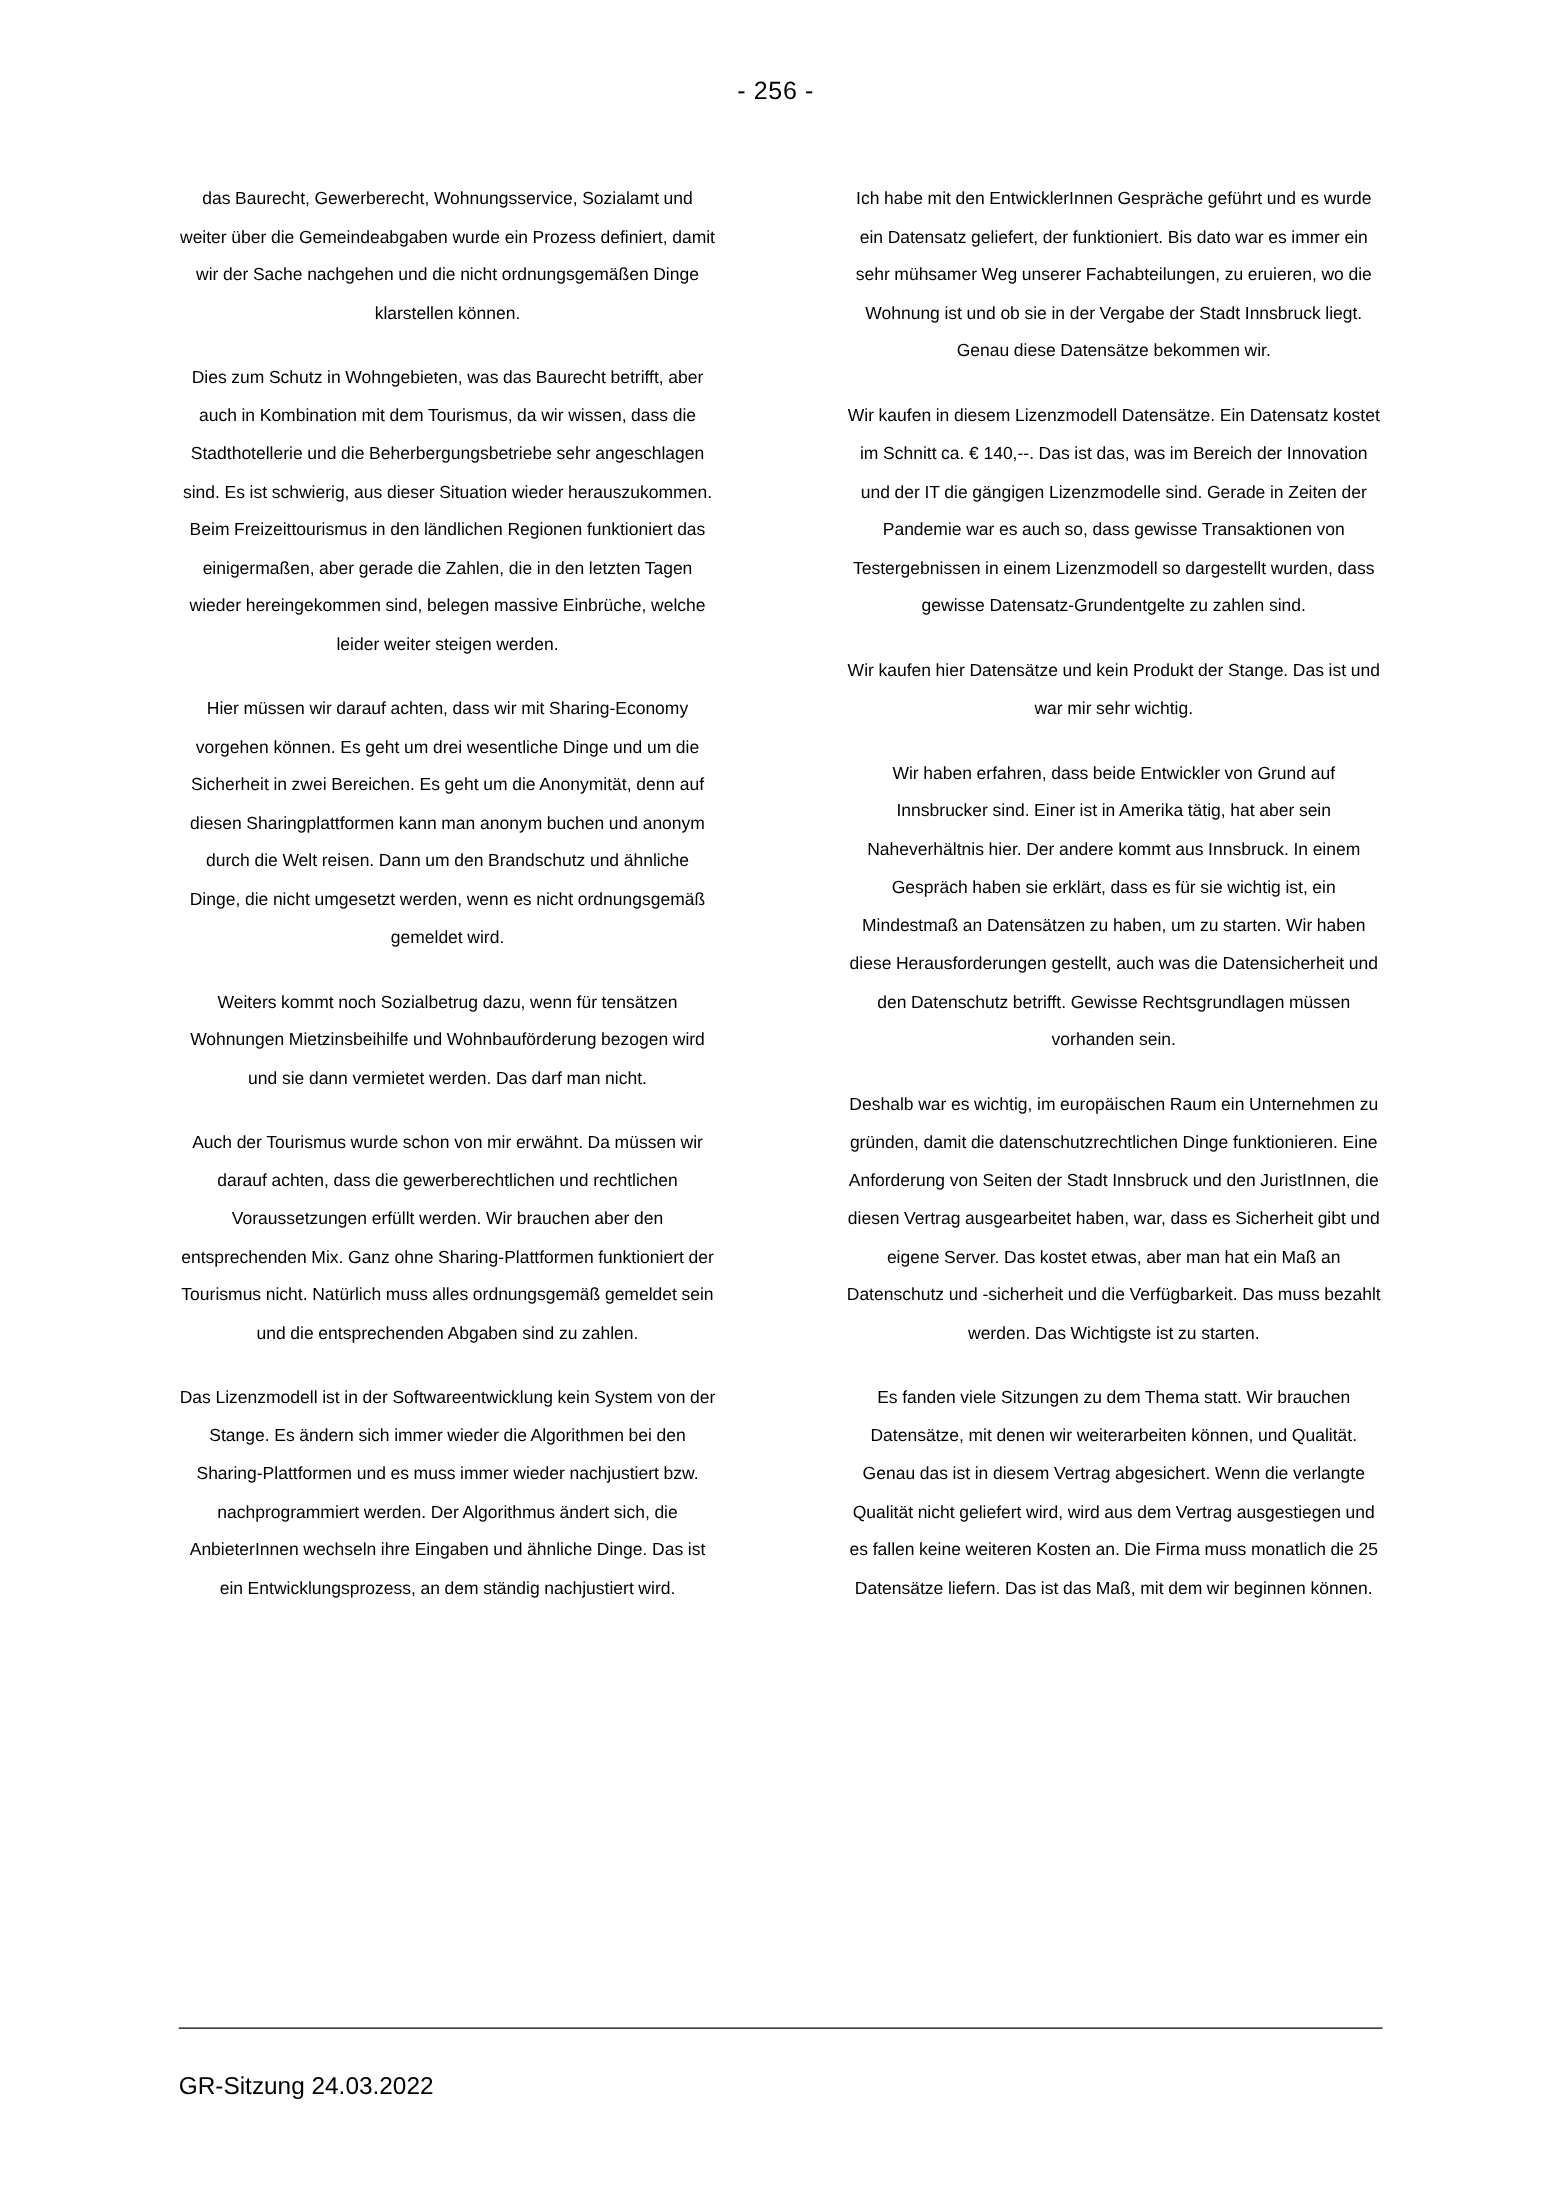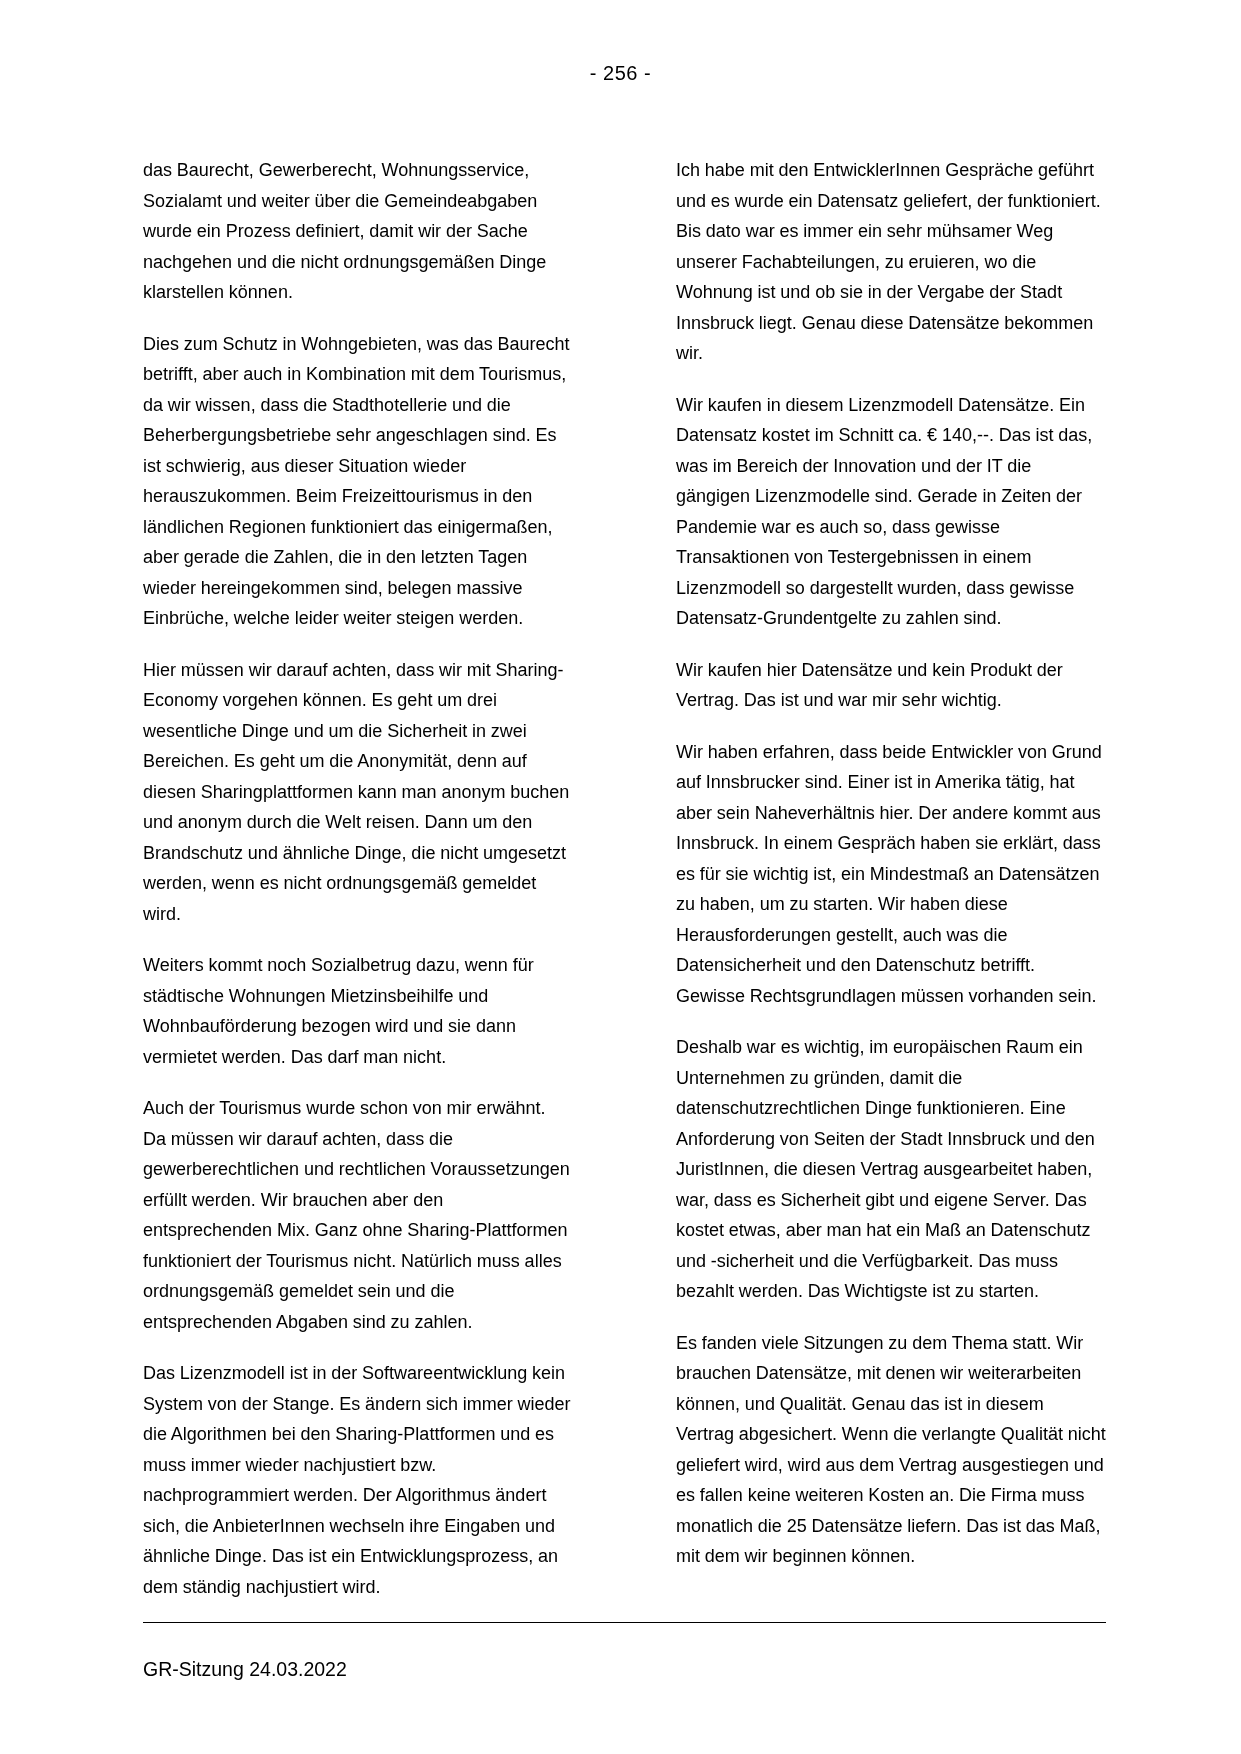--- a/index.html
+++ b/index.html
@@ -37,24 +37,24 @@
     left: 143px;
     width: 963px;
     display: flex;
     flex-direction: row;
     justify-content: space-between;
   }
   .column {
     width: 430px;
   }
   .column p {
-    margin: 12px 0 21px 0;
-    font-size: 18px;
+    margin: 0 0 21px 0;
+    font-size: 14px;
     line-height: 30.5px;
-    text-align: left;
+    text-align: center;
     word-spacing: -0.2px;
     hyphens: none;
   }
   .column p:last-child {
     margin-bottom: 0;
   }
   .footer-rule {
     position: absolute;
     left: 143px;
     top: 1622px;
@@ -77,29 +77,29 @@
 <div class="page">
 
   <div class="page-number">- 256 -</div>
 
   <div class="columns">
 
     <div class="column">
       <p>das Baurecht, Gewerberecht, Wohnungs­service, Sozialamt und weiter über die Ge­meindeabgaben wurde ein Prozess defi­niert, damit wir der Sache nachgehen und die nicht ordnungsgemäßen Dinge klarstel­len können.</p>
       <p>Dies zum Schutz in Wohngebieten, was das Baurecht betrifft, aber auch in Kombination mit dem Tourismus, da wir wissen, dass die Stadthotellerie und die Beherbergungsbe­triebe sehr angeschlagen sind. Es ist schwierig, aus dieser Situation wieder her­auszukommen. Beim Freizeittourismus in den ländlichen Regionen funktioniert das ei­nigermaßen, aber gerade die Zahlen, die in den letzten Tagen wieder hereingekommen sind, belegen massive Einbrüche, welche leider weiter steigen werden.</p>
       <p>Hier müssen wir darauf achten, dass wir mit Sharing-Economy vorgehen können. Es geht um drei wesentliche Dinge und um die Sicherheit in zwei Bereichen. Es geht um die Anonymität, denn auf diesen Sharing­plattformen kann man anonym buchen und anonym durch die Welt reisen. Dann um den Brandschutz und ähnliche Dinge, die nicht umgesetzt werden, wenn es nicht ord­nungsgemäß gemeldet wird.</p>
-      <p>Weiters kommt noch Sozialbetrug dazu, wenn für städtische Wohnungen Mietzins­beihilfe und Wohnbauförderung bezogen wird und sie dann vermietet werden. Das darf man nicht.</p>
+      <p>Weiters kommt noch Sozialbetrug dazu, wenn für tensätzen Wohnungen Mietzins­beihilfe und Wohnbauförderung bezogen wird und sie dann vermietet werden. Das darf man nicht.</p>
       <p>Auch der Tourismus wurde schon von mir erwähnt. Da müssen wir darauf achten, dass die gewerberechtlichen und rechtli­chen Voraussetzungen erfüllt werden. Wir brauchen aber den entsprechenden Mix. Ganz ohne Sharing-Plattformen funktioniert der Tourismus nicht. Natürlich muss alles ordnungsgemäß gemeldet sein und die ent­sprechenden Abgaben sind zu zahlen.</p>
       <p>Das Lizenzmodell ist in der Softwareent­wicklung kein System von der Stange. Es ändern sich immer wieder die Algorithmen bei den Sharing-Plattformen und es muss immer wieder nachjustiert bzw. nachpro­grammiert werden. Der Algorithmus ändert sich, die AnbieterInnen wechseln ihre Ein­gaben und ähnliche Dinge. Das ist ein Ent­wicklungsprozess, an dem ständig nachjus­tiert wird.</p>
     </div>
 
     <div class="column">
       <p>Ich habe mit den EntwicklerInnen Gesprä­che geführt und es wurde ein Datensatz ge­liefert, der funktioniert. Bis dato war es im­mer ein sehr mühsamer Weg unserer Fach­abteilungen, zu eruieren, wo die Wohnung ist und ob sie in der Vergabe der Stadt Inns­bruck liegt. Genau diese Datensätze be­kommen wir.</p>
       <p>Wir kaufen in diesem Lizenzmodell Daten­sätze. Ein Datensatz kostet im Schnitt ca. € 140,--. Das ist das, was im Bereich der Innovation und der IT die gängigen Lizenz­modelle sind. Gerade in Zeiten der Pande­mie war es auch so, dass gewisse Transak­tionen von Testergebnissen in einem Li­zenzmodell so dargestellt wurden, dass ge­wisse Datensatz-Grundentgelte zu zahlen sind.</p>
-      <p>Wir kaufen hier Datensätze und kein Pro­dukt der Vertrag. Das ist und war mir sehr wichtig.</p>
+      <p>Wir kaufen hier Datensätze und kein Pro­dukt der Stange. Das ist und war mir sehr wichtig.</p>
       <p>Wir haben erfahren, dass beide Entwickler von Grund auf Innsbrucker sind. Einer ist in Amerika tätig, hat aber sein Naheverhältnis hier. Der andere kommt aus Innsbruck. In einem Gespräch haben sie erklärt, dass es für sie wichtig ist, ein Mindestmaß an Da­tensätzen zu haben, um zu starten. Wir ha­ben diese Herausforderungen gestellt, auch was die Datensicherheit und den Daten­schutz betrifft. Gewisse Rechtsgrundlagen müssen vorhanden sein.</p>
       <p>Deshalb war es wichtig, im europäischen Raum ein Unternehmen zu gründen, damit die datenschutzrechtlichen Dinge funktioni­eren. Eine Anforderung von Seiten der Stadt Innsbruck und den JuristInnen, die diesen Vertrag ausgearbeitet haben, war, dass es Sicherheit gibt und eigene Server. Das kos­tet etwas, aber man hat ein Maß an Daten­schutz und -sicherheit und die Verfügbar­keit. Das muss bezahlt werden. Das Wich­tigste ist zu starten.</p>
       <p>Es fanden viele Sitzungen zu dem Thema statt. Wir brauchen Datensätze, mit denen wir weiterarbeiten können, und Qualität. Ge­nau das ist in diesem Vertrag abgesichert. Wenn die verlangte Qualität nicht geliefert wird, wird aus dem Vertrag ausgestiegen und es fallen keine weiteren Kosten an. Die Firma muss monatlich die 25 Datensätze liefern. Das ist das Maß, mit dem wir begin­nen können.</p>
     </div>
 
   </div>
 
   <div class="footer-rule"></div>
   <div class="footer-text">GR-Sitzung 24.03.2022</div>
 

